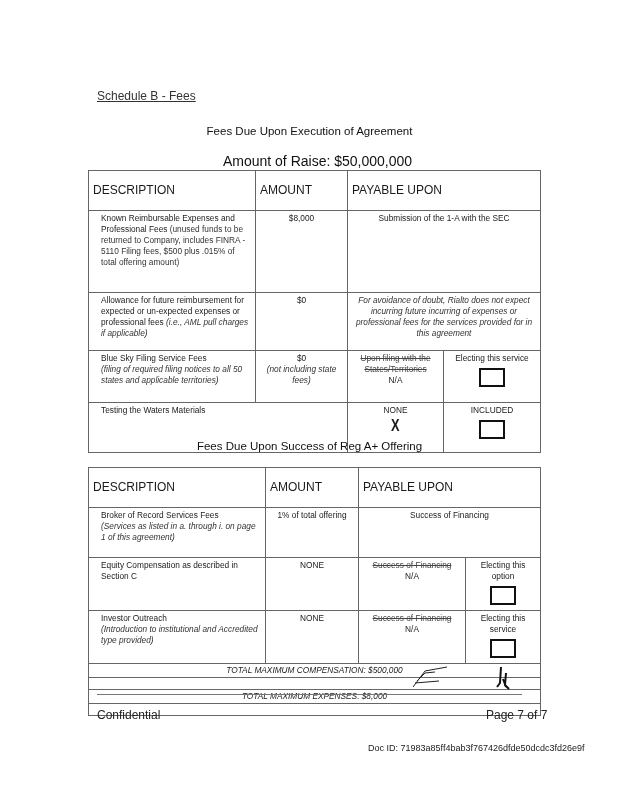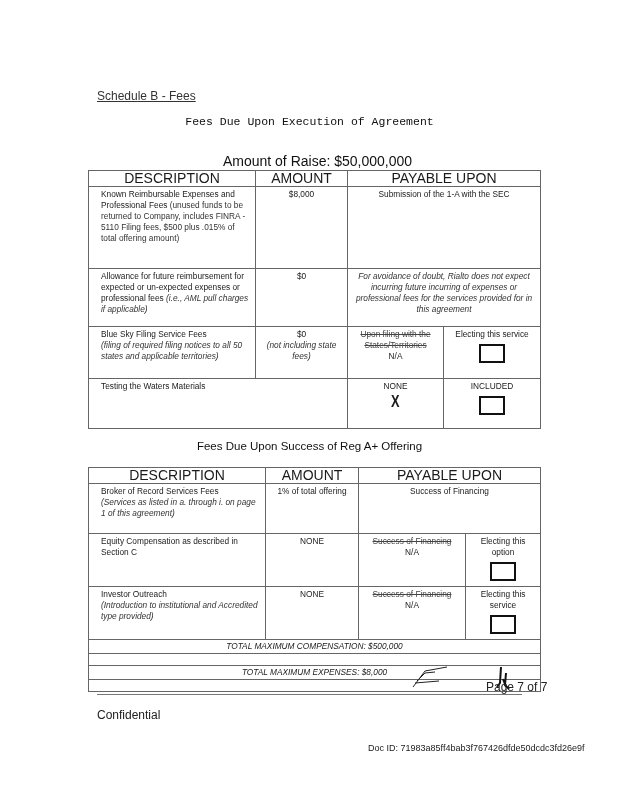--- a/index.html
+++ b/index.html
@@ -4,37 +4,37 @@
 <style>
   html, body { margin:0; padding:0; background:#ffffff; }
   body { width:619px; height:800px; position:relative; overflow:hidden;
          font-family:"Liberation Sans", sans-serif; color:#1a1a1a; }
   .abs { position:absolute; }
   .hdr-label { left:97px; top:89px; font-size:12px; text-decoration:underline; color:#333; }
   .title { left:0; width:619px; text-align:center; font-size:11.5px; color:#111; }
   .raise { left:8px; width:619px; text-align:center; font-size:14px; top:153px; color:#111; }
   table.fees { position:absolute; border-collapse:collapse; font-size:8.3px; line-height:11px; table-layout:fixed; }
   table.fees td, table.fees th { border:1px solid #666; vertical-align:top; padding:2px 4px 2px 12px; }
-  table.fees th { font-weight:normal; text-align:center; padding:2px 4px; font-size:14px; }
+  table.fees th { font-weight:normal; text-align:left; padding:14px 4px; font-size:12px; }
   .c { text-align:center; padding-left:4px !important; }
   .i { font-style:italic; color:#333; }
   .s { text-decoration:line-through; color:#444; }
   .cb { display:inline-block; width:22px; height:15px; border:2px solid #111; margin-top:4px; }
   .x { font-size:16px; font-weight:bold; display:inline-block; margin-top:4px; transform:scaleX(0.8); }
   .total { text-align:center; font-style:italic; padding:1px 4px !important; }
   .sig-line { left:97px; top:694px; width:425px; border-top:1px solid #777; }
   .footer { font-size:12px; color:#222; }
   .docid { left:368px; top:743px; font-size:9px; color:#222; }
 </style>
 </head>
 <body>
 
 <div class="abs hdr-label">Schedule B - Fees</div>
 
-<div class="abs title" style="top:115px;font-family:Liberation Mono, monospace;">Fees Due Upon Execution of Agreement</div>
+<div class="abs title" style="top:125px;">Fees Due Upon Execution of Agreement</div>
 <div class="abs raise">Amount of Raise: $50,000,000</div>
 
 <table class="fees" style="left:88px; top:170px; width:452px;">
   <colgroup>
       <col style="width:167px">
       <col style="width:92px">
       <col style="width:96px">
       <col style="width:97px">
     </colgroup>
   <tbody>
@@ -159,14 +159,14 @@
 <svg class="abs" style="left:405px; top:665px;" width="50" height="26">
   <path d="M42 2 L20 6 L8 22 M12 16 L20 8 L30 7 M10 18 L34 16" stroke="#222" stroke-width="1" fill="none"></path>
 </svg>
 <svg class="abs" style="left:494px; top:665px;" width="22" height="26">
   <path d="M7 2 L6 18 L3 22 M9 14 L12 22 M12 8 L11 20 L15 24" stroke="#111" stroke-width="2" fill="none"></path>
 </svg>
 
 <div class="abs sig-line"></div>
 
 <div class="abs footer" style="left:97px; top:708px;">Confidential</div>
-<div class="abs footer" style="left:486px; top:680px;">Page 7 of 7</div>
+<div class="abs footer" style="left:486px; top:708px;">Page 7 of 7</div>
 <div class="abs docid">Doc ID: 71983a85ff4bab3f767426dfde50dcdc3fd26e9f</div>
 
 </body></html>

